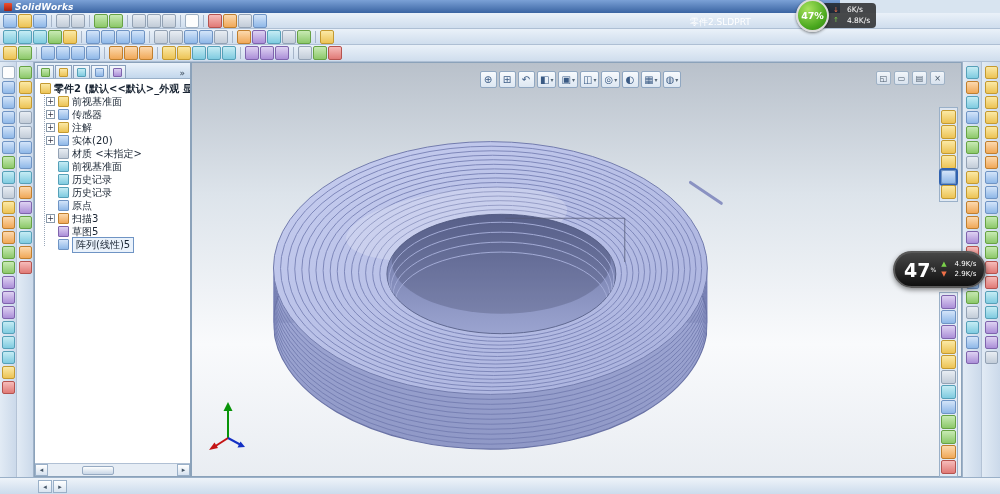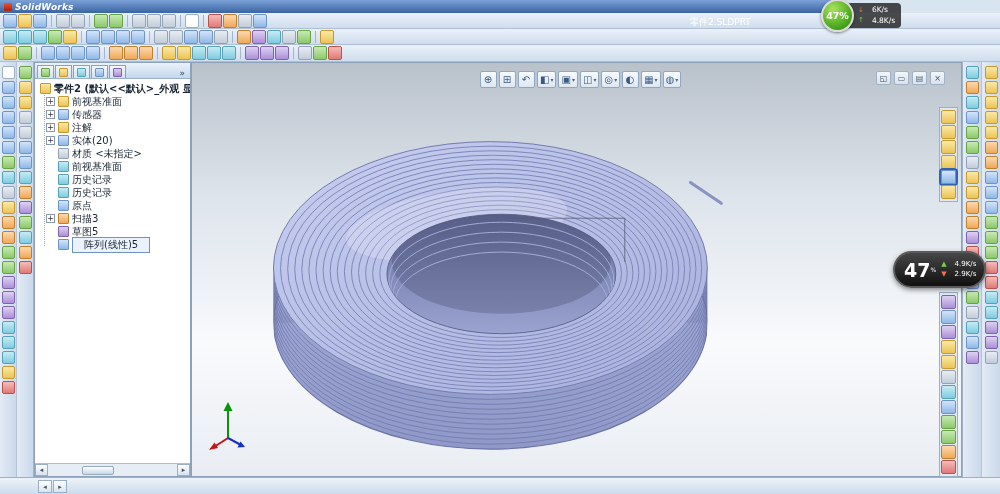--- a/index.html
+++ b/index.html
@@ -55,38 +55,38 @@
   .panel-chevron{margin-left:auto;font-size:9px;color:#345;padding:0 3px;cursor:default}
   .tree{flex:1;overflow:hidden;padding:3px 0 0 3px;background:#fff;font-size:10px;white-space:nowrap}
   .trow{display:flex;align-items:center;height:13px;gap:3px}
   .trow-root{padding-left:2px;font-weight:bold}
   .tree-children{position:relative;padding-left:8px}
   .tree-children::before{content:"";position:absolute;left:6px;top:0;bottom:5px;border-left:1px dotted #9aa8ba}
   .exp{width:9px;height:9px;border:1px solid #8899aa;background:#fff;font-size:8px;line-height:7px;text-align:center;color:#334;flex:none}
   .exp:empty{visibility:hidden}
   .ti{width:11px;height:11px;border-radius:1px;flex:none}
   .tl{overflow:hidden;text-overflow:clip}
-  .tl.sel{border:1px solid #6f94c4;background:#eaf2fb;padding:0 11px}
+  .tl.sel{border:1px solid #6f94c4;background:#eaf2fb;padding:0 3px}
   .hscroll{height:13px;background:#e6edf5;border-top:1px solid #b0c0d4;display:flex;align-items:center}
   .hs-btn{width:13px;height:12px;border:1px solid #9ab0c8;background:linear-gradient(#fff,#d6e2f0);font-size:7px;display:flex;align-items:center;justify-content:center;color:#456;flex:none}
   .hs-track{flex:1;height:11px;position:relative}
   .hs-thumb{position:absolute;left:26%;width:32px;top:1px;height:9px;background:linear-gradient(#fdfefe,#c8d6e6);border:1px solid #96aac2;border-radius:2px}
 
   
   .viewport{position:absolute;left:191px;top:62px;right:38px;bottom:17px;background:linear-gradient(180deg,#b9c1cb 0%,#dde4eb 32%,#f9fafc 68%,#e9edf2 100%);border:1px solid #8ba2ba;z-index:10}
   .model-svg{position:absolute;inset:0;width:100%;height:100%}
   .vtoolbar{position:absolute;left:288px;top:8px;display:flex;gap:2px;z-index:15}
   .vt-ic{min-width:17px;height:17px;border:1px solid #90a7c1;background:linear-gradient(#f7fafd,#dde7f2);border-radius:2px;display:flex;align-items:center;justify-content:center;font-size:10px;color:#3a5a84;gap:1px;padding:0 2px}
   .vt-ic .caret{font-size:6px;color:#567}
   .vwin{position:absolute;right:16px;top:8px;display:flex;gap:3px;z-index:15}
   .vw-ic{width:15px;height:14px;border:1px solid #9fb2c6;background:linear-gradient(#f2f6fa,#d8e2ee);border-radius:2px;font-size:8px;display:flex;align-items:center;justify-content:center;color:#456}
   .triad{position:absolute;left:14px;bottom:24px;z-index:14}
 
   
-  .green-badge{position:absolute;left:821px;top:-1px;display:flex;align-items:center;z-index:60}
+  .green-badge{position:absolute;left:796px;top:-1px;display:flex;align-items:center;z-index:60}
   .gb-circle{width:33px;height:33px;border-radius:50%;background:radial-gradient(circle at 35% 28%,#a8e35e,#4aa81e 65%,#2e7d10);border:2px solid #dcdcdc;box-shadow:0 1px 3px rgba(0,0,0,.5);color:#fff;font-weight:bold;font-size:9.5px;display:flex;align-items:center;justify-content:center;z-index:2}
   .gb-pill{margin-left:-7px;background:rgba(25,25,25,.78);border-radius:4px;padding:2px 6px 2px 11px;color:#fff;font-size:7.5px;line-height:1.35;z-index:1}
   .sp-row{display:flex;align-items:center;gap:8px;white-space:nowrap}
   .arr-g{color:#7ad24a;font-size:7px}
   .arr-r{color:#f07048;font-size:7px}
   .dark-badge{position:absolute;left:893px;top:251px;height:37px;border-radius:19px;background:linear-gradient(#464646,#101010);border:2px solid #5a5a5a;box-shadow:0 2px 5px rgba(0,0,0,.45);display:flex;align-items:center;padding:0 8px 0 9px;color:#fff;z-index:60;gap:5px}
   .db-pct{font-size:19px;font-weight:bold}
   .db-unit{font-size:6px;vertical-align:super}
   .db-rows{font-size:7px;line-height:1.4}
 

